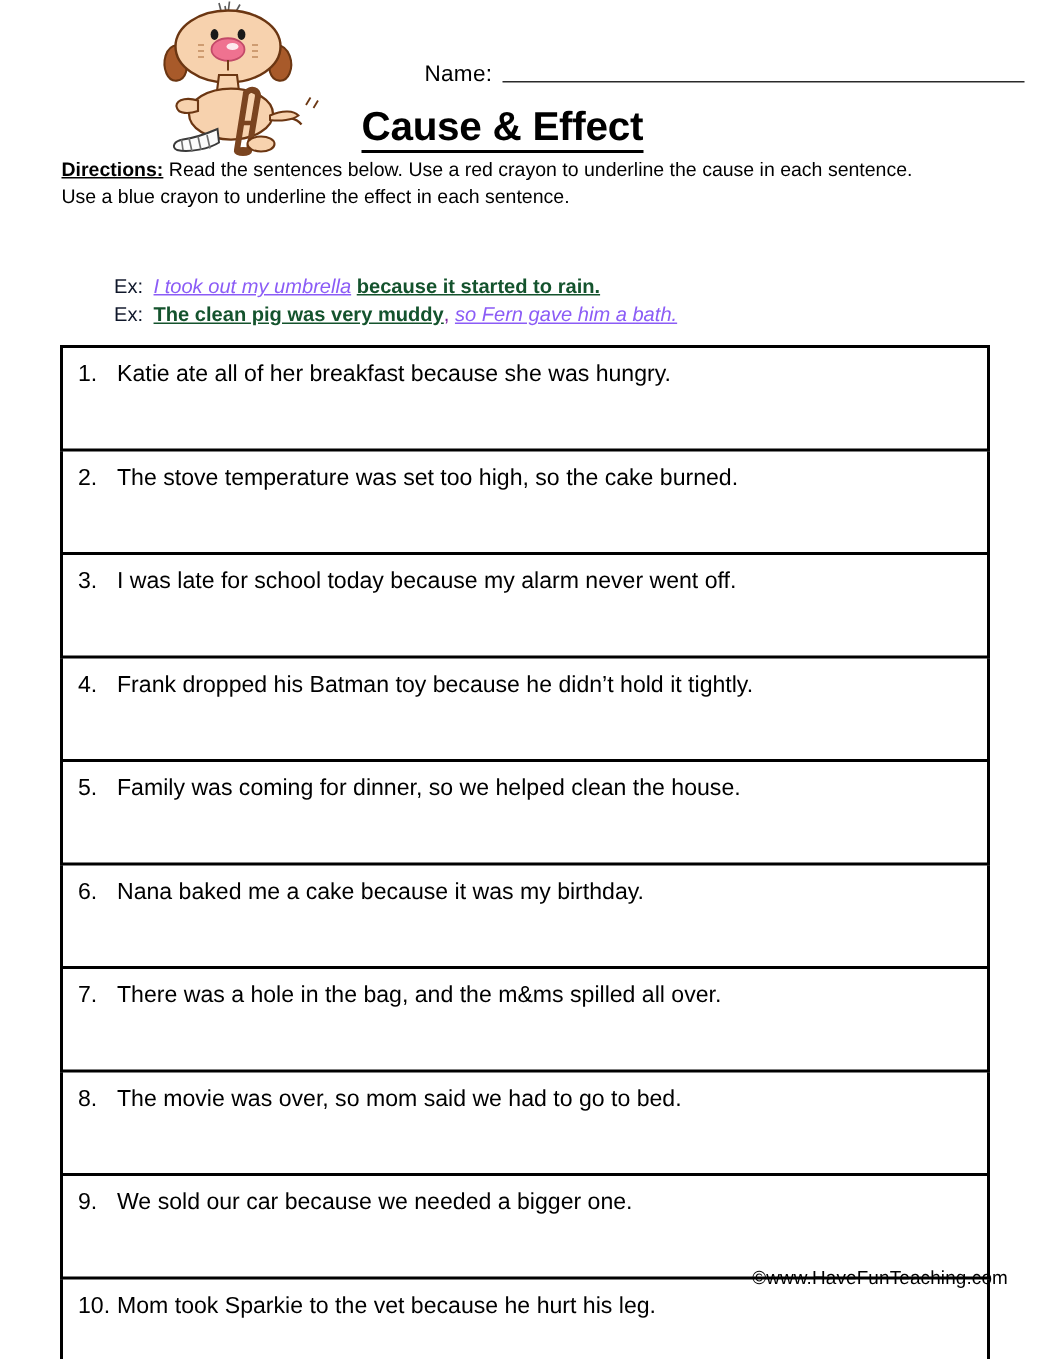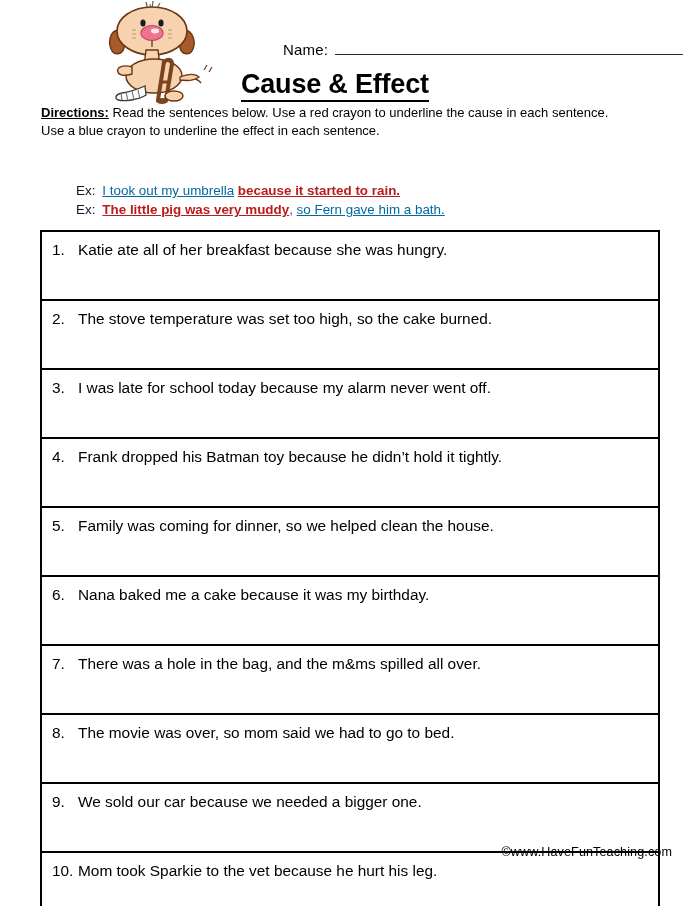--- a/index.html
+++ b/index.html
@@ -87,26 +87,27 @@
     line-height: 1.43;
   }
   .example-line {
     white-space: nowrap;
   }
   .ex-tag {
     color: #0f172a;
     margin-right: 7px;
   }
   .cause-text {
-    color: #b91c1c;
+    color: #14532d;
     font-weight: bold;
     text-decoration: underline;
   }
   .effect-text {
-    color: #0369a1;
+    color: #8b5cf6;
+    font-style: italic;
     text-decoration: underline;
   }
   .plain-comma { color: #7a1f9c; }
 
   
   .sentence-table {
     position: absolute;
     left: 40px;
     top: 230px;
     width: 620px;
@@ -211,21 +212,21 @@
   <div class="worksheet-title">Cause &amp; Effect</div>
 </div>
 
 <div class="directions">
   <span class="directions-label">Directions:</span>
   <span>Read the sentences below.  Use a red crayon to underline the cause in each sentence. Use a blue crayon to underline the effect in each sentence.</span>
 </div>
 
 <div class="examples">
     <div class="example-line"><span class="ex-tag">Ex:</span><span class="effect-text">I took out my umbrella</span><span> </span><span class="cause-text">because it started to rain.</span></div>
-    <div class="example-line"><span class="ex-tag">Ex:</span><span class="cause-text">The little pig was very muddy</span><span class="plain-comma">, </span><span class="effect-text">so Fern gave him a bath.</span></div>
+    <div class="example-line"><span class="ex-tag">Ex:</span><span class="cause-text">The clean pig was very muddy</span><span class="plain-comma">, </span><span class="effect-text">so Fern gave him a bath.</span></div>
   </div>
 
 <table class="sentence-table">
   <tbody>
       <tr>
         <td><span class="row-number">1.</span><span>Katie ate all of her breakfast because she was hungry.</span></td>
       </tr>
       <tr>
         <td><span class="row-number">2.</span><span>The stove temperature was set too high, so the cake burned.</span></td>
       </tr>

